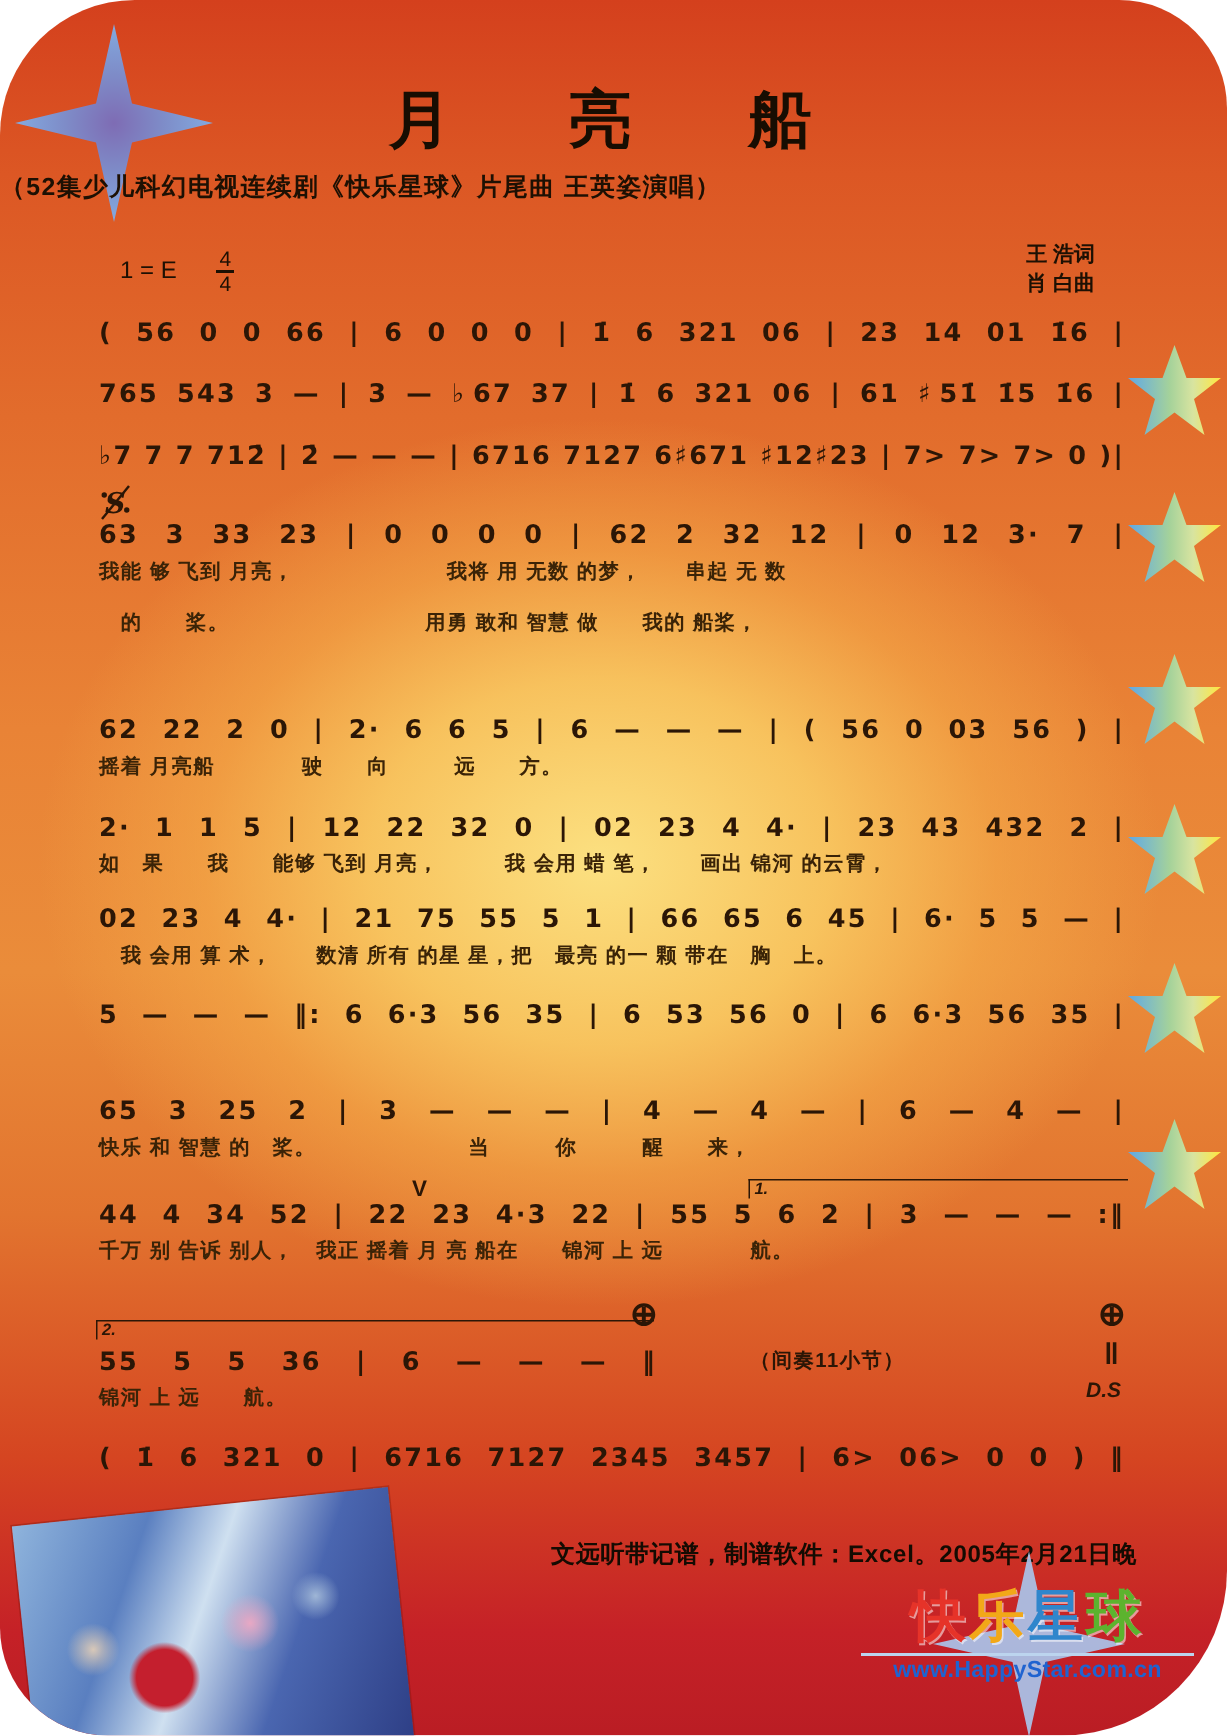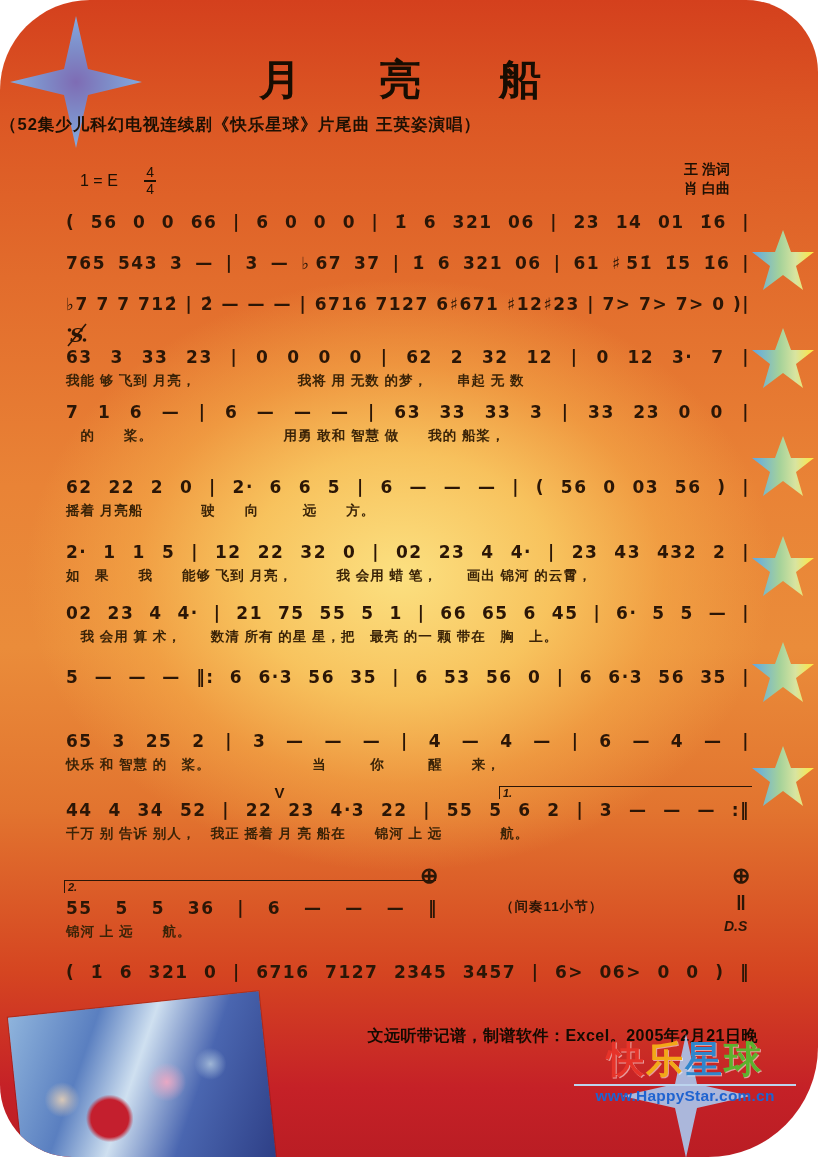--- a/index.html
+++ b/index.html
@@ -105,21 +105,21 @@
       linear-gradient(115deg, #8fb4dc 0%, #5a7fc0 28%, #cfe0f0 46%, #4a66b0 68%, #2e3f86 100%);
     box-shadow: 0 0 0 1px rgba(120,20,10,0.35);
   }
   .footer-credit {
     position: absolute; right: 60px; top: 1026px;
     font-size: 16px; font-weight: bold; color: #140b02;
     letter-spacing: 0.5px;
   }
   .logo { position: absolute; right: 16px; top: 1038px; width: 234px; height: 118px; text-align: center; }
   .logo-star { position: absolute; right: 52px; top: -4px; z-index: 0; }
-  .logo-text { position: relative; z-index: 1; font-size: 37px; font-weight: bold; letter-spacing: 2px; line-height: 44px; margin-top: 0; }
+  .logo-text { position: relative; z-index: 1; font-size: 37px; font-weight: bold; letter-spacing: 2px; line-height: 44px; margin-top: 18px; }
   .lc0 { color: #e63329; } .lc1 { color: #f2a818; } .lc2 { color: #2f86cc; } .lc3 { color: #5cb32e; }
   .logo-text span { text-shadow: 1px 1px 0 rgba(255,255,255,0.55); }
   .logo-rule { position: relative; z-index: 1; height: 2px; background: #bcd4ee; margin: 2px 6px 1px; }
   .logo-url { position: relative; z-index: 1; font-size: 15.5px; font-weight: bold; color: #1f63d0; letter-spacing: 0.2px; }
 </style>
 </head>
 <body>
 
 <div class="sheet">
 
@@ -169,21 +169,20 @@
       <circle cx="3.5" cy="8" r="1.8" fill="#2b1606"></circle>
       <circle cx="18.5" cy="18" r="1.8" fill="#2b1606"></circle>
     </svg>
   </div>
 
   <div class="system" style="top:347px">
     <div class="notes">63 3 33 23 | 0 0 0 0 | 62 2 32 12 | 0 12 3· 7 |</div>
     <div class="lyrics">我能 够 飞到 月亮，　　　　　　　我将 用 无数 的梦，　　串起 无 数</div>
   </div>
   <div class="system" style="top:402px">
-    <div class="notes">7 1 6 — | 6 — — — | 63 33 33 3 | 33 23 0 0 |</div>
     <div class="lyrics">　的　　桨。　　　　　　　　　用勇 敢和 智慧 做　　我的 船桨，</div>
   </div>
   <div class="system" style="top:477px">
     <div class="notes">62 22 2 0 | 2· 6 6 5 | 6 — — — | ( 56 0 03 56 ) |</div>
     <div class="lyrics">摇着 月亮船　　　　驶　　向　　　远　　方。</div>
   </div>
   <div class="system" style="top:542px">
     <div class="notes">2· 1 1 5 | 12 22 32 0 | 02 23 4 4· | 23 43 432 2 |</div>
     <div class="lyrics">如　果　　我　　能够 飞到 月亮，　　　我 会用 蜡 笔，　　画出 锦河 的云霄，</div>
   </div>

